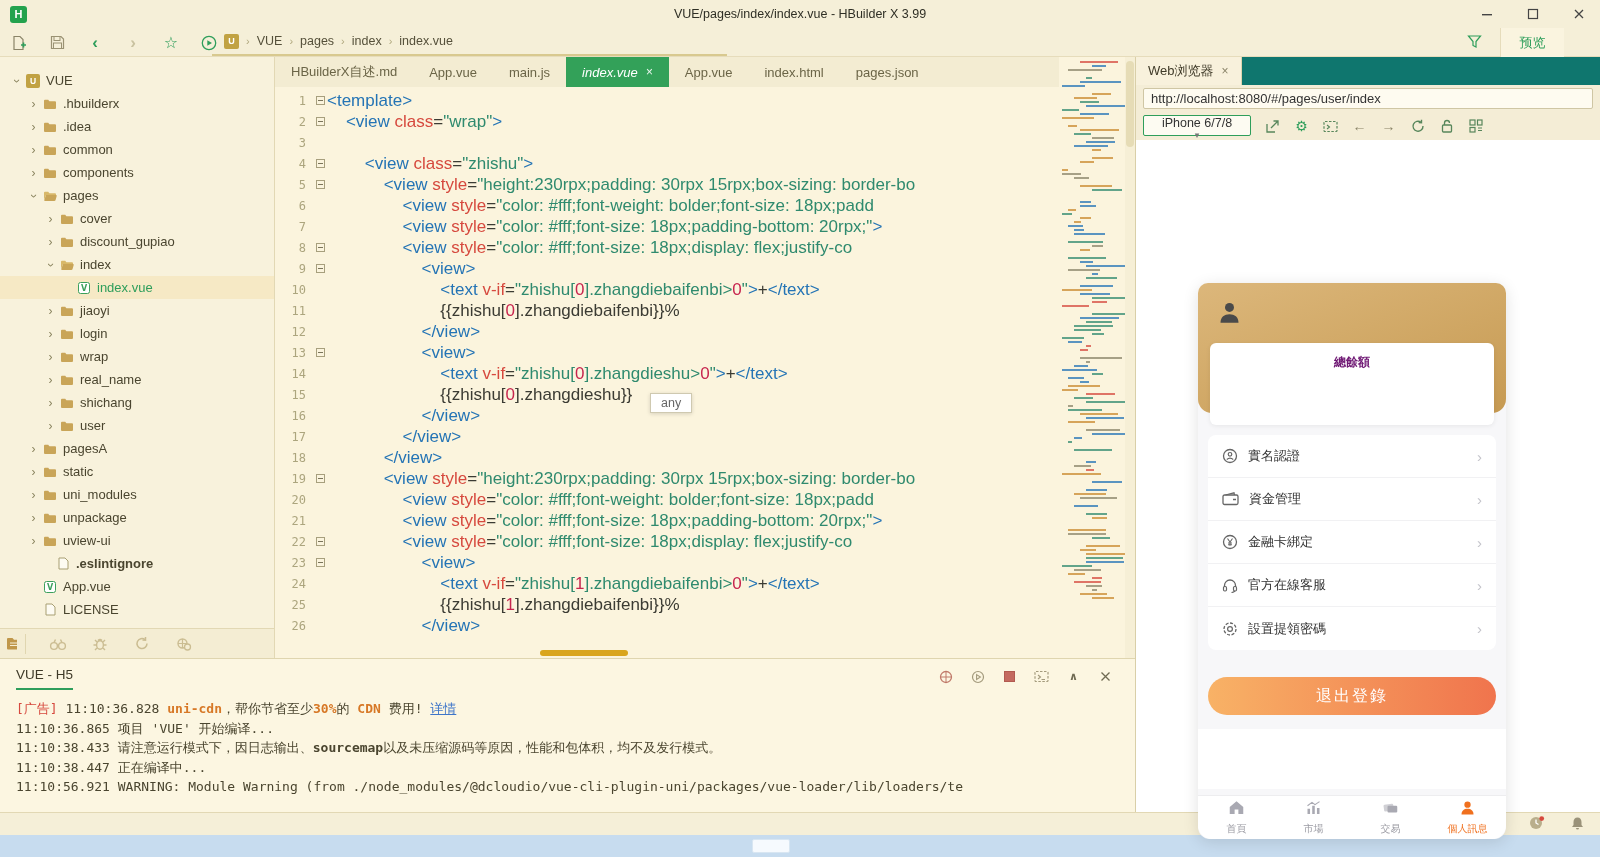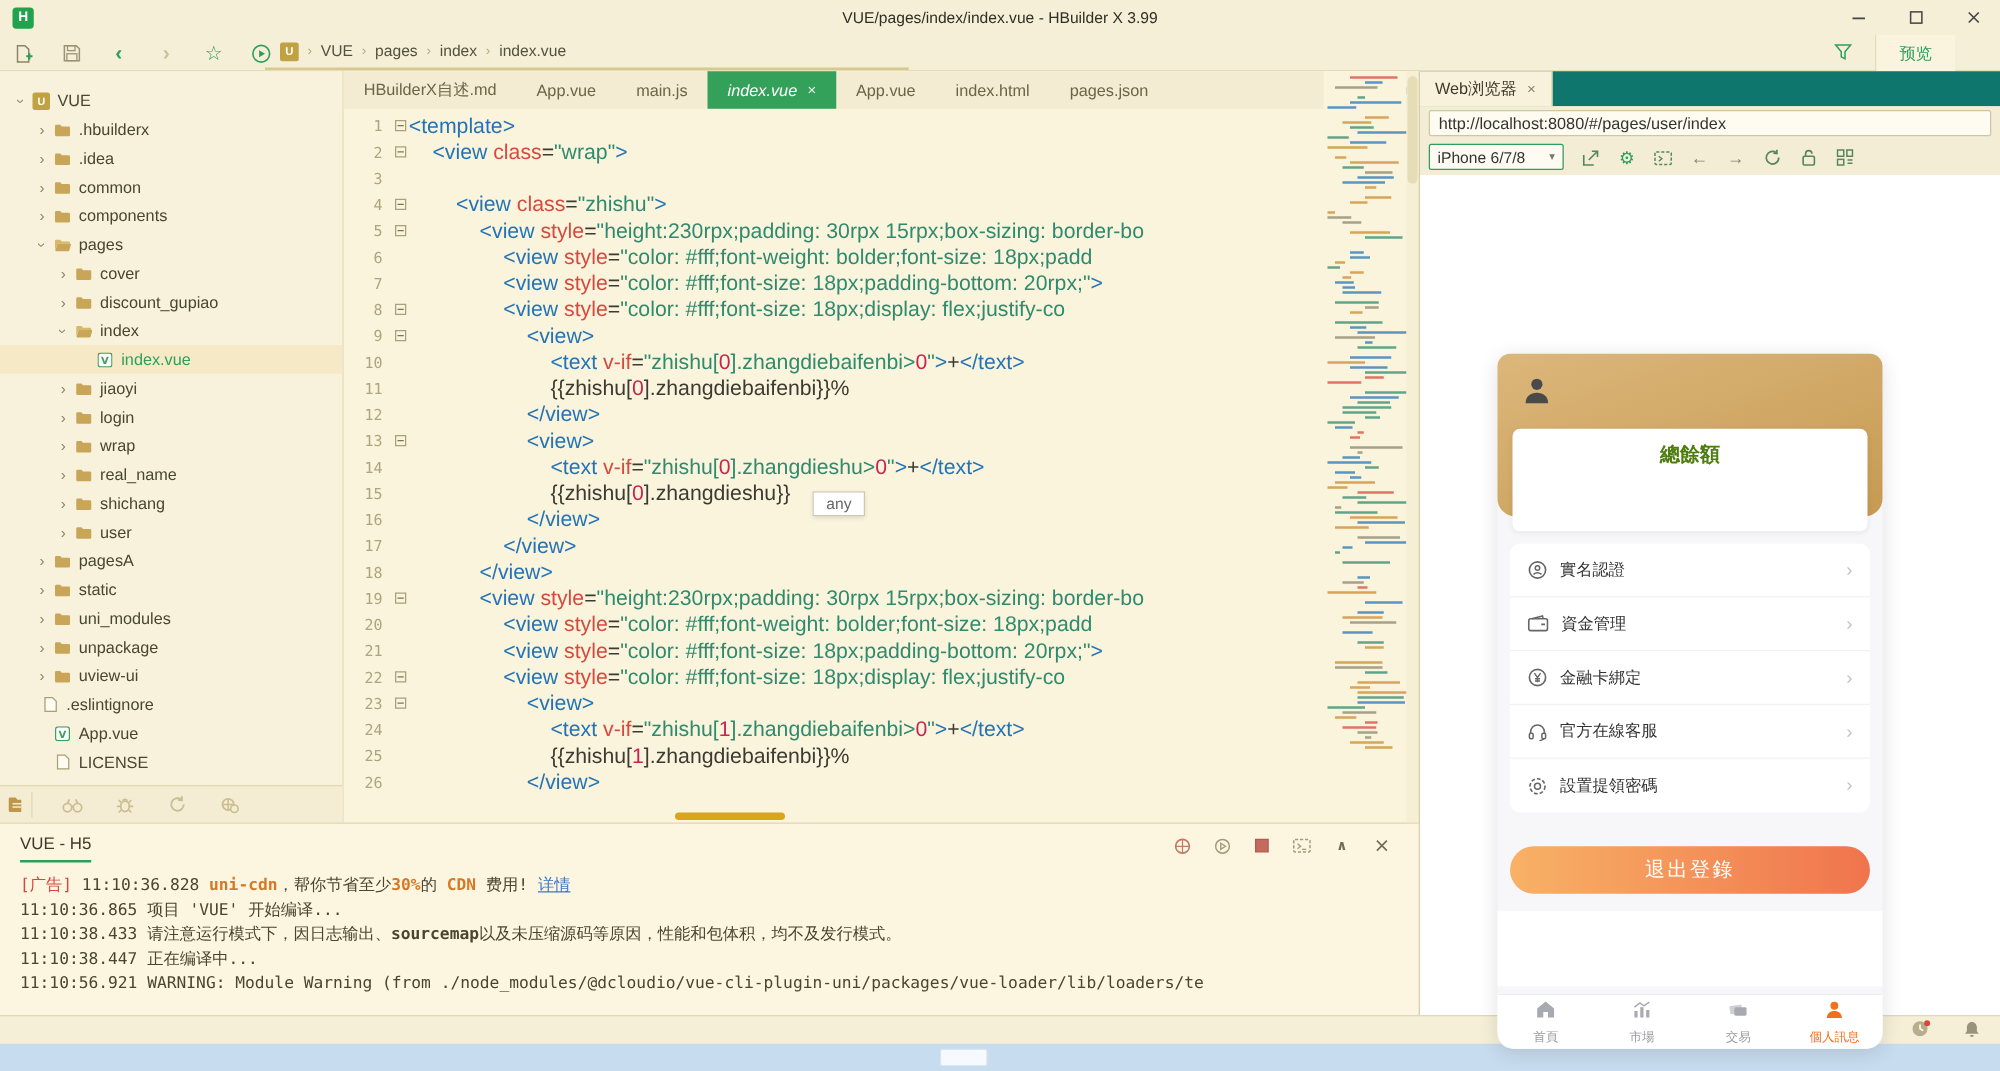--- a/index.html
+++ b/index.html
@@ -88,32 +88,32 @@
   .task-chip { position:absolute; left:752px; top:4px; width:38px; height:14px; background:#F6FAFE; border:1px solid #D8E6F2; border-radius:2px; }
 
   
   .rightpanel { position:absolute; left:1135px; top:57px; width:465px; height:755px; background:#EFE8CE; border-left:1px solid #D9CFA8; }
   .br-tabs { height:28px; background:#0f766e; display:flex; }
   .br-tab { padding:0 12px; background:#F8F1DC; border-right:1px solid #DFD5AF; display:flex; align-items:center; gap:8px; font-size:13px; color:#3F3A28; }
   .br-tab .x { color:#8A8468; font-size:12px; }
   .br-url { position:absolute; left:0; right:0; top:28px; height:27px; background:#F4EDD6; }
   .br-url input { position:absolute; left:7px; right:7px; top:3px; height:21px; background:#FEFBF0; border:1px solid #CFC6A4; border-radius:2px; font-size:13px; color:#333; padding:0 7px; font-family:inherit; }
   .br-dev { position:absolute; left:0; right:0; top:55px; height:28px; background:#F4EDD6; }
-  .dev-select { position:absolute; left:7px; top:3px; width:108px; height:21px; border:1px solid #2E9E5B; background:#FDFBF2; border-radius:2px; font-size:12.5px; color:#333; display:flex; align-items:center; padding:0 6px; justify-content:space-between; }
+  .dev-select { position:absolute; left:7px; top:3px; width:108px; height:21px; border:1px solid #2E9E5B; background:#FDFBF2; border-radius:2px; font-size:12.5px; color:#333; display:flex; align-items:center; padding:0 6px; justify-content:space-between;flex-direction:column; }
   .dev-select .caret { font-size:9px; color:#777; }
   .dev-icons { position:absolute; left:128px; top:0; height:28px; display:flex; gap:12px; align-items:center; color:#57865B; }
   .dev-icons span { display:inline-flex; width:17px; height:17px; align-items:center; justify-content:center; font-size:14px; }
   .preview { position:absolute; left:0; right:0; top:83px; bottom:0; background:#FFFFFF; }
 
   
   .phone { position:absolute; left:62px; top:143px; width:308px; height:556px; background:#F7F7F9; border-radius:12px; box-shadow:0 3px 16px rgba(0,0,0,.12); }
   .ph-gold { position:absolute; left:0; top:0; width:308px; height:130px; border-radius:10px 10px 14px 14px; background:linear-gradient(160deg,#DCB77B,#C69A52); }
   .ph-avatar { position:absolute; left:18px; top:16px; }
   .ph-balance { position:absolute; left:12px; top:60px; width:284px; height:82px; background:#fff; border-radius:6px; box-shadow:0 1px 5px rgba(0,0,0,.07); }
-  .ph-bal-title { text-align:center; padding-top:11px; font-size:16px; font-weight:bold; color:#4d7c0f; }
+  .ph-bal-title { text-align:center; padding-top:11px; font-size:12px; font-weight:bold; color:#701a75; }
   .ph-bal-row { display:flex; align-items:center; margin-top:13px; }
   .ph-bal-label { flex:1; text-align:center; font-size:12px; color:#999; }
   .ph-yen { width:30px; text-align:center; font-size:15px; font-weight:bold; color:#E23B30; }
   .ph-divider { width:1px; height:24px; background:#ECECEE; }
   .ph-menu { position:absolute; left:10px; top:152px; width:288px; background:#fff; border-radius:8px; overflow:hidden; }
   .ph-mi { height:43px; display:flex; align-items:center; padding:0 14px; border-bottom:1px solid #F1F1F3; }
   .ph-mi:last-child { border-bottom:none; }
   .ph-mi .lbl { margin-left:10px; font-size:13px; color:#333; }
   .ph-mi .chev { margin-left:auto; color:#C3C3CA; font-size:15px; }
   .ph-logout { position:absolute; left:10px; top:394px; width:288px; height:38px; border-radius:19px; background:linear-gradient(90deg,#F8B266,#F0744D); color:#fff; font-size:16px; letter-spacing:2px; display:flex; align-items:center; justify-content:center; }
@@ -382,21 +382,21 @@
       </div>
       <div class="tree-row" style="padding-left: 27px;">
         <span class="tr-chev">›</span>
         <span class="tr-icon">
           <svg width="14" height="12">
             <path d="M1 2.8 Q1 1.8 2 1.8 L5.2 1.8 L6.4 3.2 L12 3.2 Q13 3.2 13 4.2 L13 10 Q13 11 12 11 L2 11 Q1 11 1 10 Z" fill="#C9A558"></path>
           </svg>
         </span>
         <span>uview-ui</span>
       </div>
-      <div class="tree-row" style="padding-left: 17px;">
+      <div class="tree-row" style="padding-left: 40px; font-weight: bold;">
         <span class="tr-chev"></span>
         <span class="tr-icon">
           <svg width="11" height="13">
             <path d="M1 1 H7 L10 4 V12 H1 Z" fill="#FDFBF2" stroke="#A89F72" stroke-width="1"></path>
           </svg>
         </span>
         <span>.eslintignore</span>
       </div>
       <div class="tree-row" style="padding-left: 27px;">
         <span class="tr-chev"></span>

